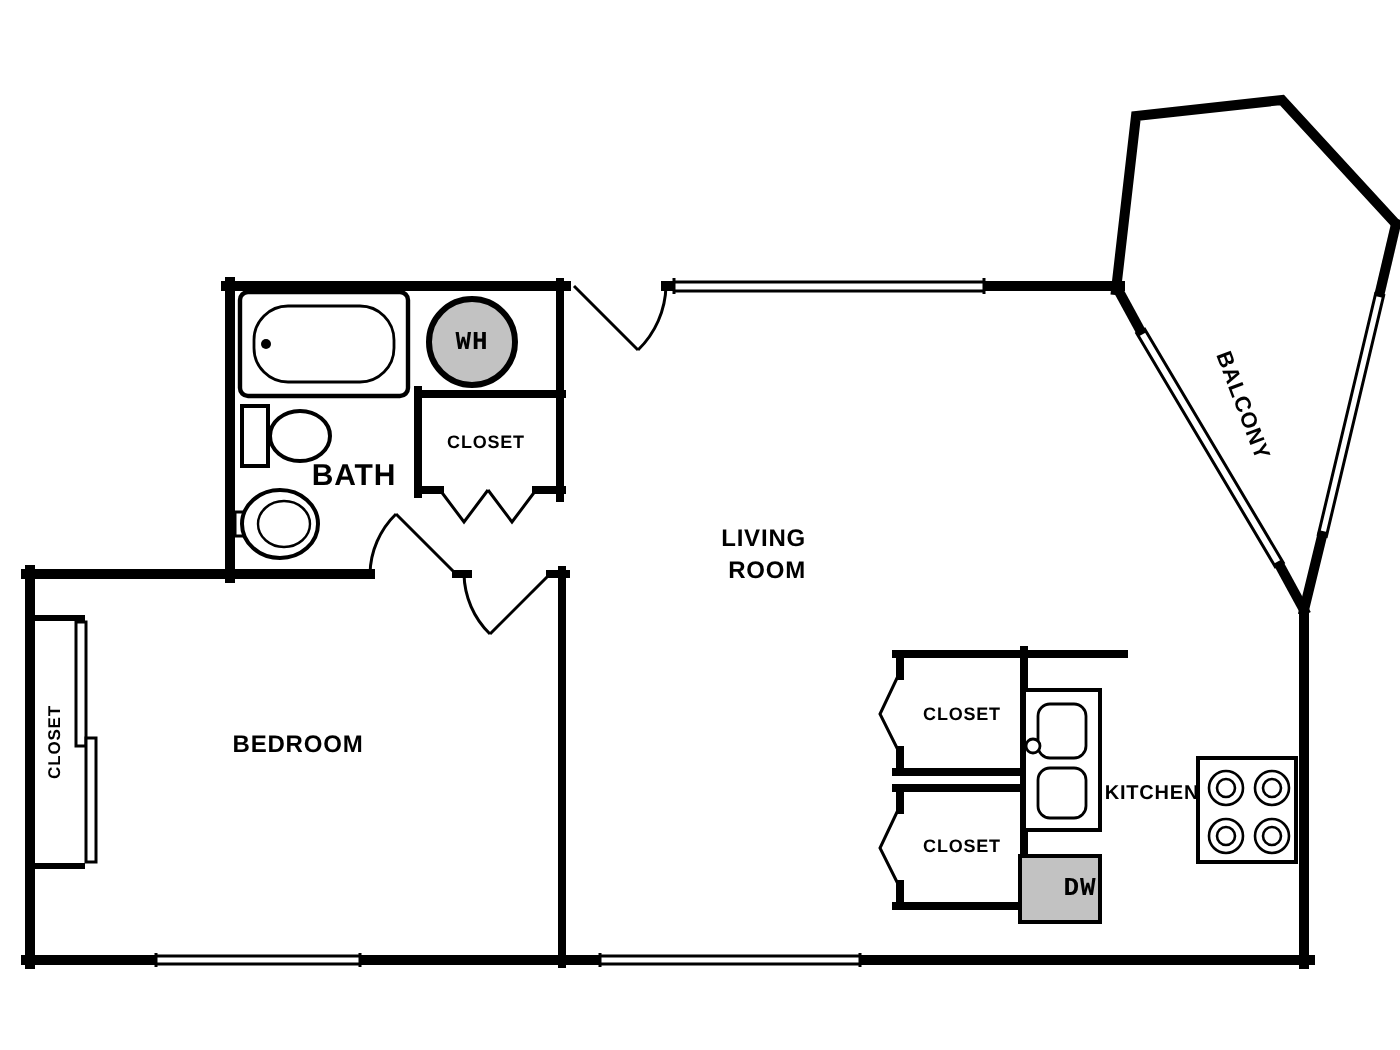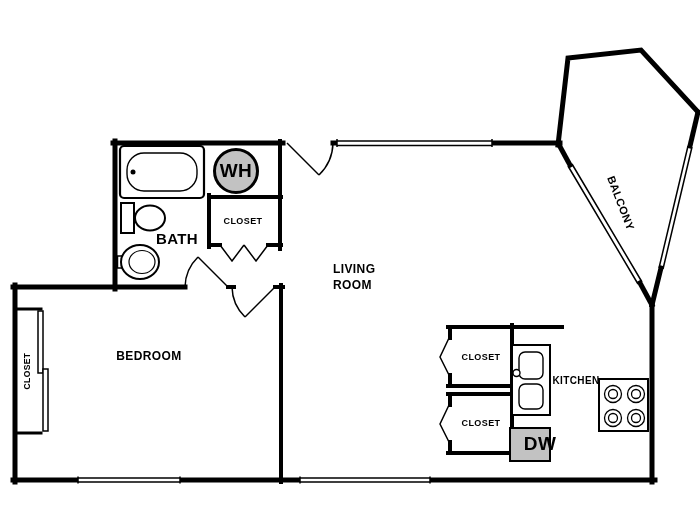--- a/index.html
+++ b/index.html
@@ -16,23 +16,23 @@
     font-family: "Liberation Sans", sans-serif;
     font-weight: bold;
     color: #000;
     white-space: nowrap;
     transform: translate(-50%, -50%);
     letter-spacing: 0.4px;
     user-select: none;
   }
   .label.room { font-size: 12px; }
   .label.small { font-size: 9px; }
-  .label.appliance { font-size: 19px; }
+  .label.appliance { font-size: 13px; font-family: Liberation Mono, monospace; }
   .label.kitchen { font-size: 10px; }
-  .label.wrap { white-space: normal; text-align: left; line-height: 1.35; }
+  .label.wrap { white-space: normal; text-align: right; line-height: 1.35; }
   .label.rot-balcony { transform: translate(-50%, -50%) rotate(69deg); font-size: 11px; }
   .label.rot-closet { transform: translate(-50%, -50%) rotate(-90deg); font-size: 8.5px; }
 </style>
 </head>
 <body>
 
 <div class="floorplan">
 
   <svg width="700" height="525" viewBox="0 0 700 525">
 
@@ -167,25 +167,25 @@
   <div class="label room" style="left:177px; top:238px; font-size:15px;">BATH</div>
 
   <div class="label small" style="left:243px; top:221px;">CLOSET</div>
 
   <div class="label appliance" style="left:236px; top:171px;">WH</div>
 
   <div class="label room wrap" style="left:368px; top:277px; width:70px;">LIVING ROOM</div>
 
   <div class="label rot-balcony" style="left:621px; top:203px;">BALCONY</div>
 
-  <div class="label room" style="left:149px; top:356px;">BEDROOM</div>
+  <div class="label room" style="left:149px; top:372px;">BEDROOM</div>
 
   <div class="label rot-closet" style="left:27px; top:371px;">CLOSET</div>
 
   <div class="label small" style="left:481px; top:357px;">CLOSET</div>
 
   <div class="label small" style="left:481px; top:423px;">CLOSET</div>
 
-  <div class="label kitchen" style="left:576px; top:380px;">KITCHEN</div>
+  <div class="label kitchen" style="left:576px; top:397px;">KITCHEN</div>
 
   <div class="label appliance" style="left:530px; top:444px;margin-left:10px;">DW</div>
 
 </div>
 
 </body></html>

